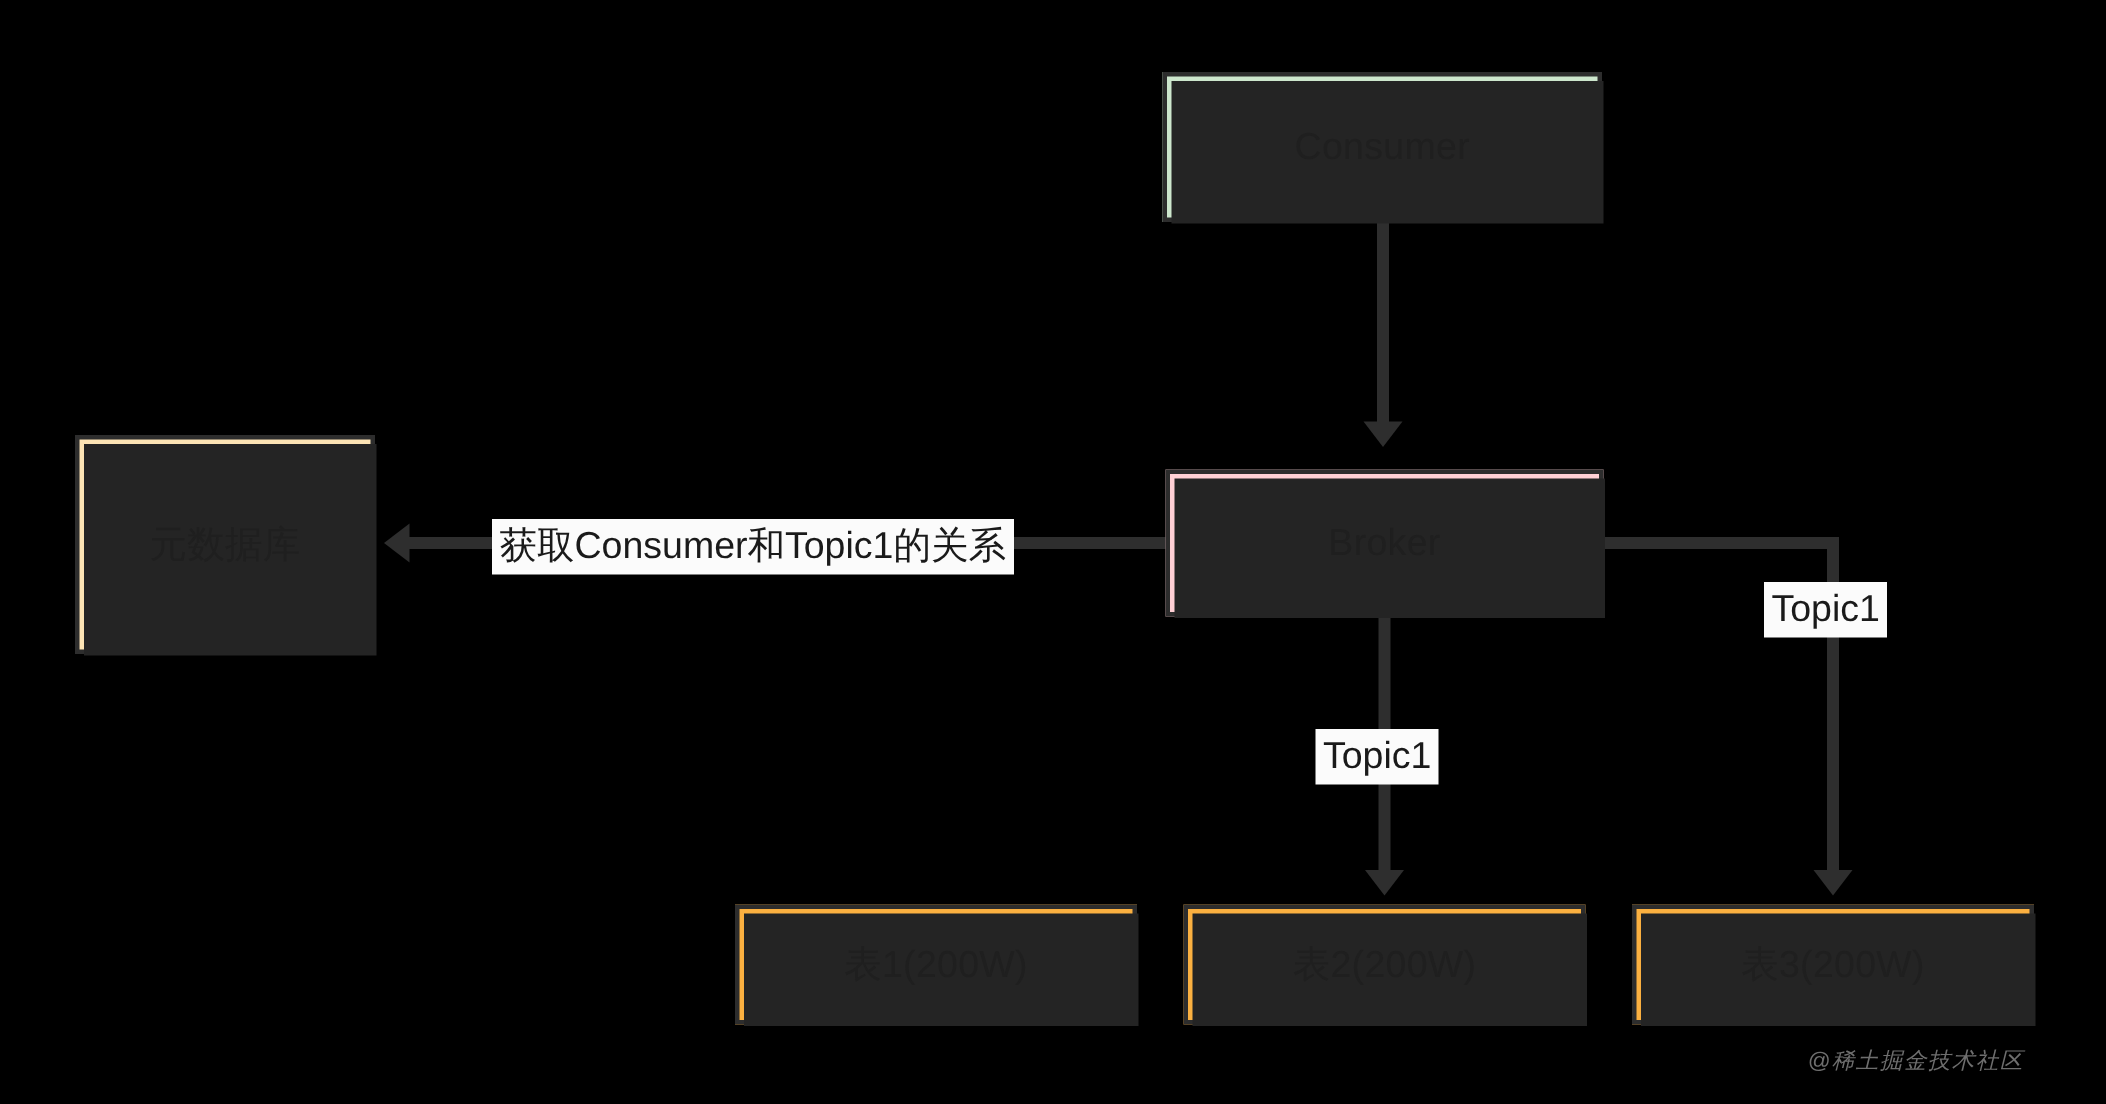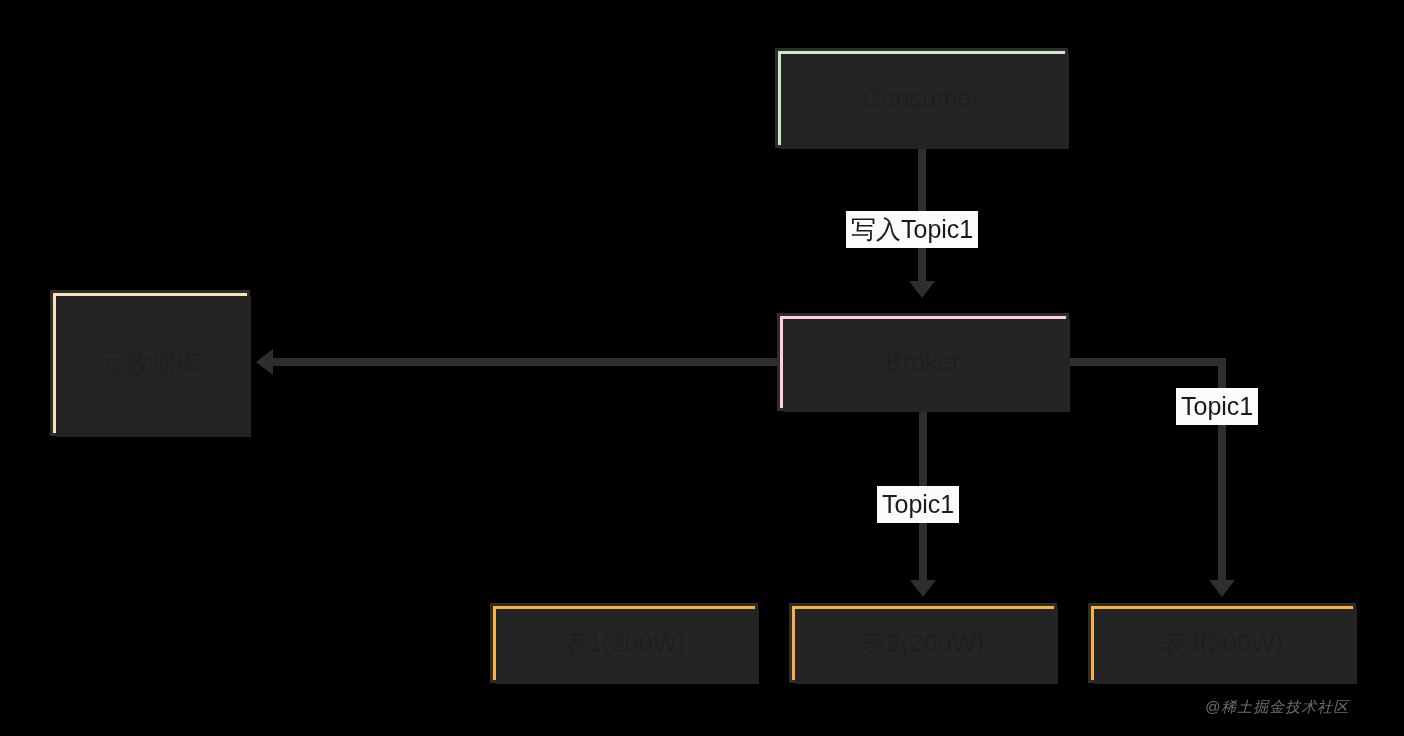--- a/index.html
+++ b/index.html
@@ -167,22 +167,22 @@
   </div>
 
   <div class="node node-table node-t2">
     <span>表2(200W)</span>
   </div>
 
   <div class="node node-table node-t3">
     <span>表3(200W)</span>
   </div>
 
-  <div class="edge-label lbl-write-topic1">写入Topic1</div>
 
+  <div class="edge-label lbl-relation">获取Consumer和Topic1的关系</div>
 
   <div class="edge-label lbl-topic1-mid">Topic1</div>
 
   <div class="edge-label lbl-topic1-right">Topic1</div>
 
   <div class="watermark">@稀土掘金技术社区</div>
 
 </div>
 
 </body></html>

